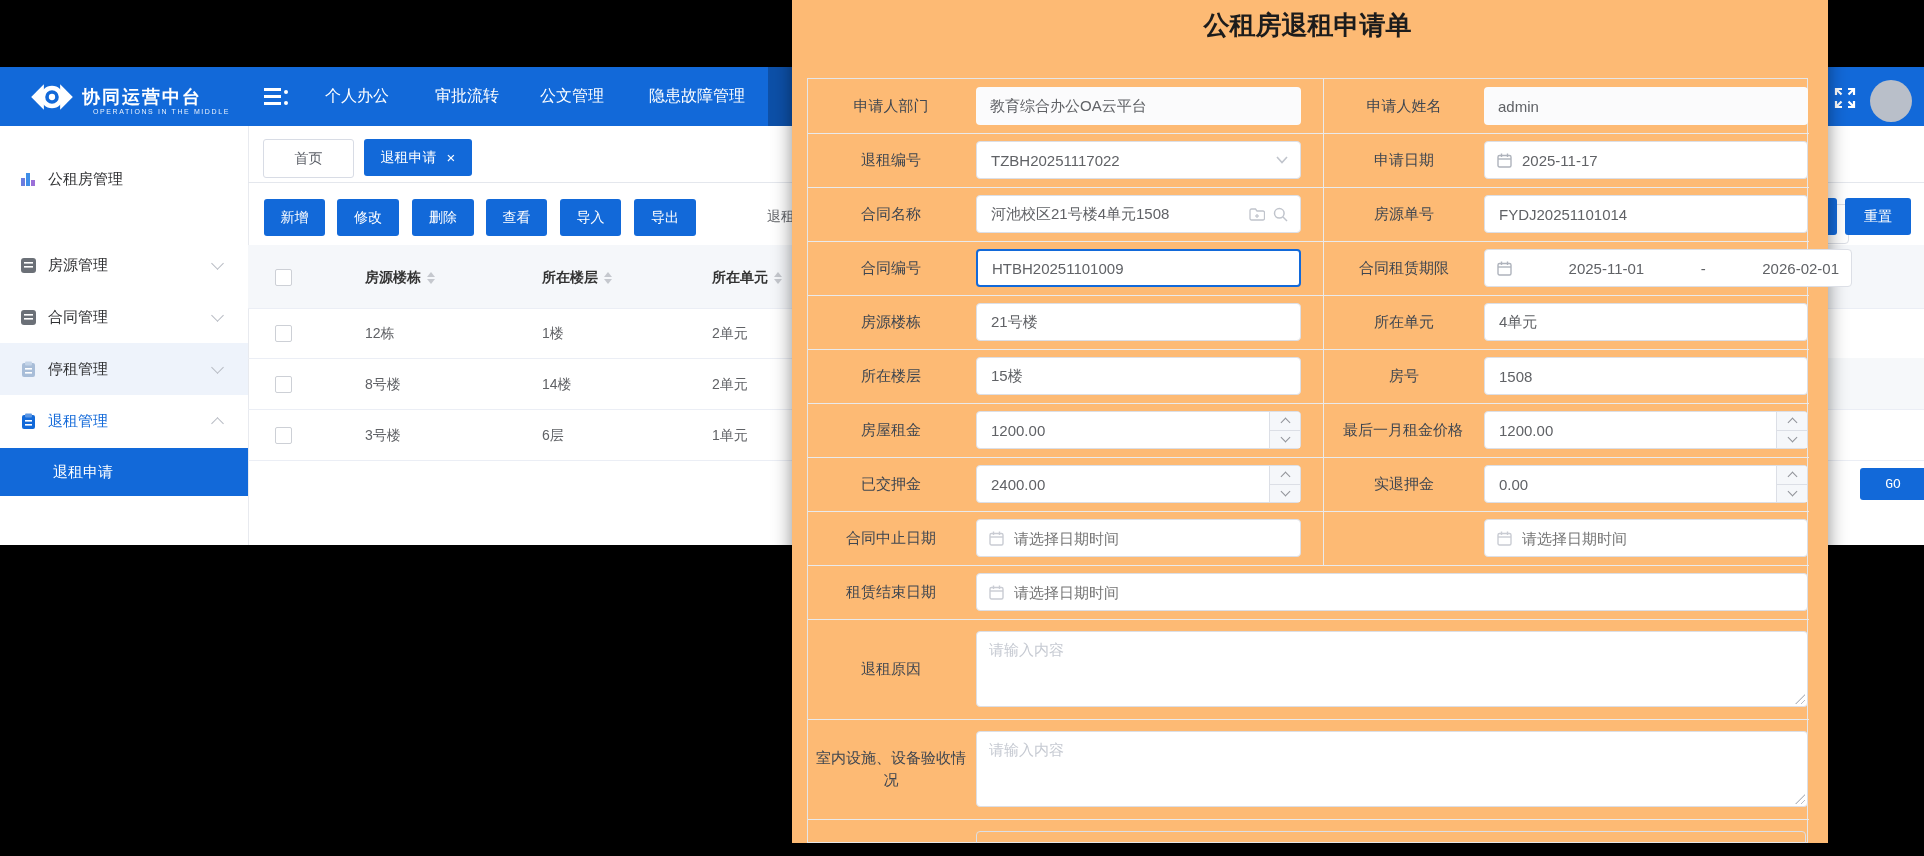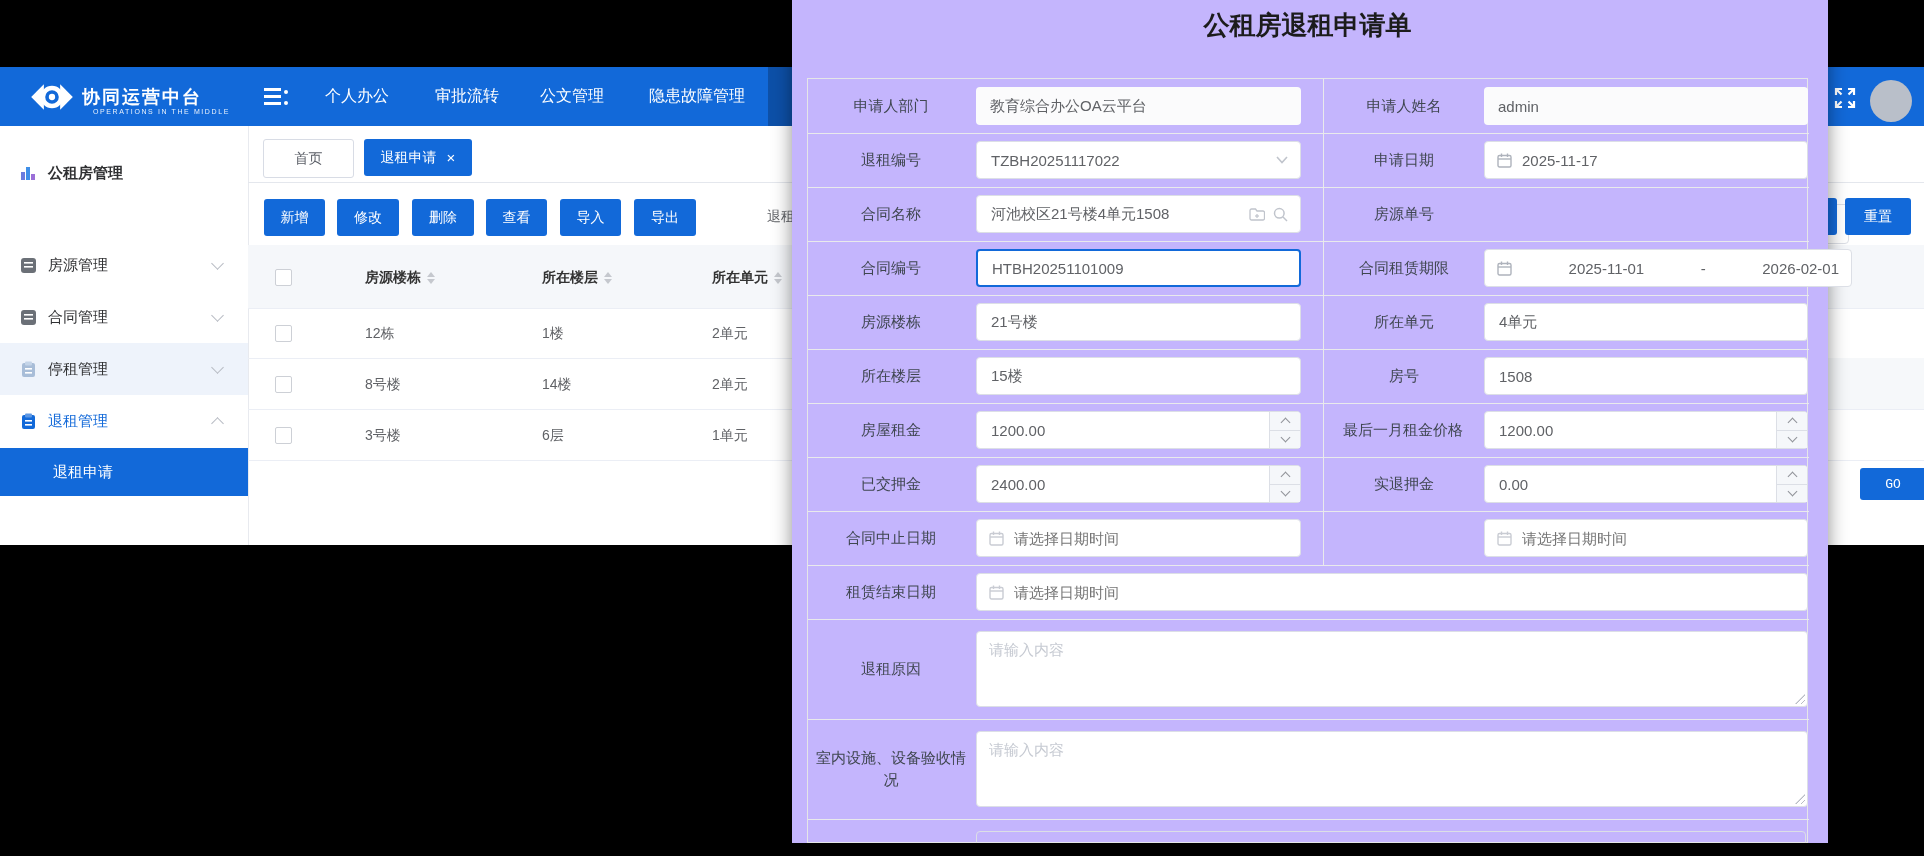--- a/index.html
+++ b/index.html
@@ -23,21 +23,21 @@
   .tab{position:absolute;top:72px;height:37px;display:flex;align-items:center;justify-content:center;font-size:14px;border-radius:3px;cursor:pointer;}
   .btn{position:absolute;top:132px;height:37px;background:#1269d9;color:#fff;font-size:14px;border:none;border-radius:3px;cursor:pointer;font-family:Liberation Mono, monospace;}
   .hdr-cell{position:absolute;font-size:14px;color:#333;font-weight:bold;display:flex;align-items:center;gap:6px;}
   .cell{position:absolute;font-size:14px;color:#606266;}
   .carets{display:inline-flex;flex-direction:column;gap:2px;}
   .caret-up{width:0;height:0;border-left:4px solid transparent;border-right:4px solid transparent;border-bottom:5px solid #c5c8ce;}
   .caret-dn{width:0;height:0;border-left:4px solid transparent;border-right:4px solid transparent;border-top:5px solid #c5c8ce;}
   .cbx{position:absolute;width:15px;height:15px;background:#fff;border:1px solid #cdd0d6;border-radius:2px;cursor:pointer;}
   .hline{position:absolute;height:1px;background:#ebeef5;}
   
-  #modal{position:absolute;left:792px;top:0;width:1036px;height:843px;background:#c4b5fd;box-shadow:0 0 18px rgba(0,0,0,.45);}
+  #modal{position:absolute;left:792px;top:0;width:1036px;height:843px;background:#fdba74;box-shadow:0 0 18px rgba(0,0,0,.45);}
   #modal-title{position:absolute;left:15px;top:8px;width:1001px;text-align:center;font-size:26px;font-weight:bold;color:#1c1c1c;}
   #form{position:absolute;left:15px;top:78px;width:1001px;height:765px;border:1px solid #e5e6e8;box-sizing:border-box;}
   .frow-line{position:absolute;left:0;width:1001px;height:1px;background:#e9eaec;}
   #form-mid{position:absolute;left:515px;top:0;width:1px;height:486px;background:#e9eaec;}
   .flabel{position:absolute;display:flex;align-items:center;justify-content:center;text-align:center;font-size:15px;color:#3f4650;line-height:1.45;}
   .ibox{position:absolute;height:38px;border:1px solid #dcdfe6;border-radius:4px;background:#fff;box-sizing:border-box;display:flex;align-items:center;padding:0 12px;gap:8px;font-size:15px;color:#606266;}
   .ibox input{border:none;outline:none;flex:1;min-width:0;font:inherit;color:#606266;background:transparent;}
   .ibox.focused{border:2px solid #1269d9;}
   .plain{position:absolute;height:38px;border-radius:4px;background:#fbfbfc;display:flex;align-items:center;padding:0 14px;font-size:15px;color:#606266;box-sizing:border-box;}
   .ph{color:#c0c4cc;}
@@ -98,21 +98,21 @@
         <path d="M3 9 L3 3 L9 3 M8.5 8.5 L4 4"></path>
           <path d="M15 3 L21 3 L21 9 M15.5 8.5 L20 4"></path>
         <path d="M3 15 L3 21 L9 21 M8.5 15.5 L4 20"></path>
           <path d="M21 15 L21 21 L15 21 M15.5 15.5 L20 20"></path>
       </svg>
     </div>
     <div class="abs" style="left:1870px;top:13px;width:42px;height:42px;border-radius:50%;background:#b9bfc9;"></div>
   </div>
 
   <div id="sidebar">
-    <div class="side-item" style="top:21px;font-weight:bold;">
+    <div class="side-item" style="top:27px;">
       <span class="side-icon">
         <span style="position:absolute;left:1px;bottom:2px;width:4px;height:8px;background:#6b7cde;"></span>
         <span style="position:absolute;left:6px;bottom:2px;width:4px;height:13px;background:#3f8fe8;"></span>
         <span style="position:absolute;left:11px;bottom:2px;width:4px;height:6px;background:#9b6fd8;"></span>
       </span>
       <span class="lbl">公租房管理</span>
     </div>
     <div class="side-item" style="top:165px;">
       <span class="side-icon">
         <svg width="17" height="17">
@@ -284,20 +284,23 @@
           <path d="M1 2.5 a1.5 1.5 0 0 1 1.5-1.5 h4 l1.5 2 h6 a1.5 1.5 0 0 1 1.5 1.5 v6 a1.5 1.5 0 0 1 -1.5 1.5 h-11.5 a1.5 1.5 0 0 1 -1.5 -1.5 Z" fill="none" stroke="#c0c4cc" stroke-width="1.3"></path>
           <line x1="8" y1="6" x2="8" y2="10" stroke="#c0c4cc" stroke-width="1.2"></line>
           <line x1="6" y1="8" x2="10" y2="8" stroke="#c0c4cc" stroke-width="1.2"></line>
         </svg>
       <svg width="15" height="15" viewBox="0 0 15 15">
           <circle cx="6.3" cy="6.3" r="4.8" fill="none" stroke="#c0c4cc" stroke-width="1.5"></circle>
           <line x1="10" y1="10" x2="14" y2="14" stroke="#c0c4cc" stroke-width="1.5"></line>
         </svg>
     </div>
     <div class="flabel" style="left:515px;top:108px;width:162px;height:54px;">房源单号</div>
+    <div class="ibox" style="left:676px;top:116px;width:324px;">
+      <input value="FYDJ20251101014" style="">
+    </div>
 
     <div class="flabel" style="left:0;top:162px;width:166px;height:54px;">合同编号</div>
     <div class="ibox focused" style="left:168px;top:170px;width:325px;">
       <input value="HTBH20251101009" style="">
     </div>
     <div class="flabel" style="left:515px;top:162px;width:162px;height:54px;">合同租赁期限</div>
     <div class="ibox" style="left:676px;top:170px;width:368px;justify-content:space-between;">
       <svg width="15" height="15" viewBox="0 0 15 15">
           <rect x="1" y="2.5" width="13" height="11.5" rx="1.5" fill="none" stroke="#aeb3bc" stroke-width="1.4"></rect>
           <line x1="1" y1="6" x2="14" y2="6" stroke="#aeb3bc" stroke-width="1.4"></line>

